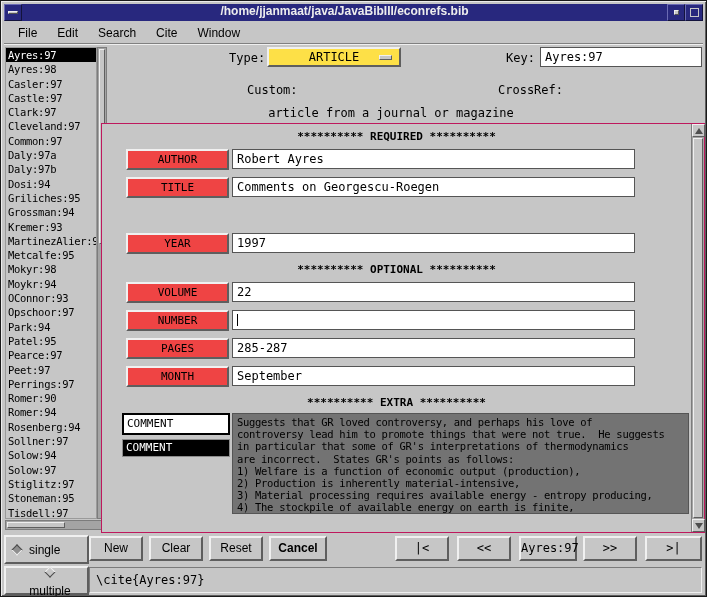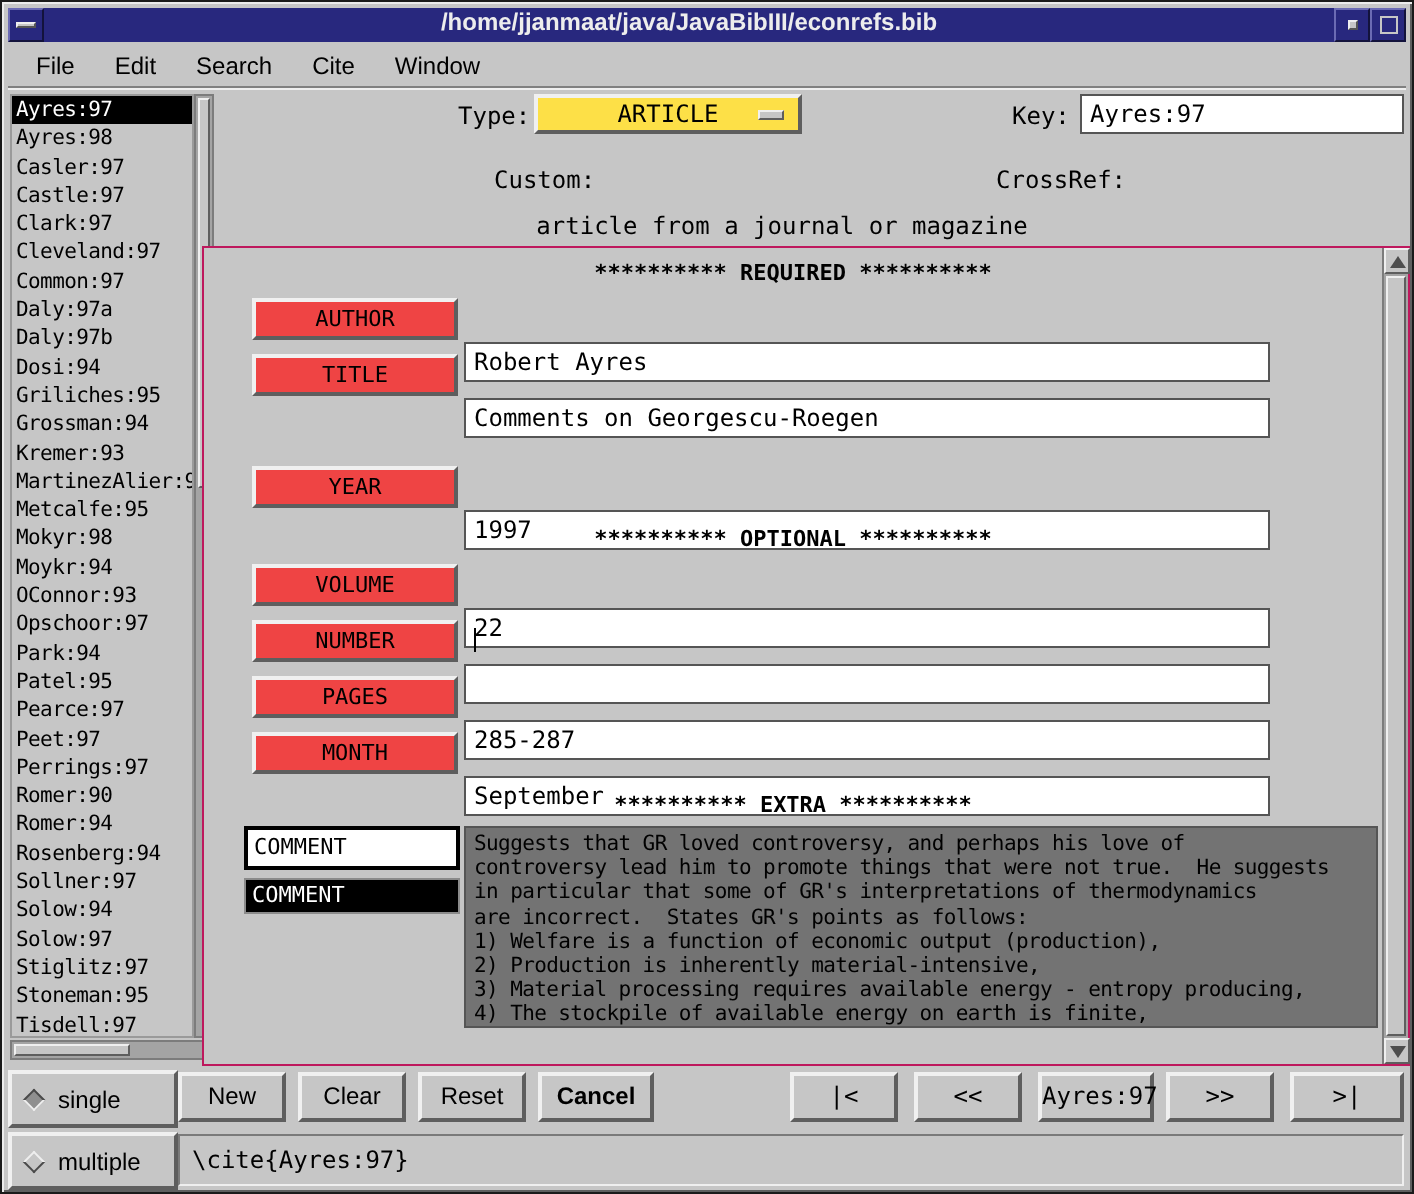--- a/index.html
+++ b/index.html
@@ -98,21 +98,21 @@
   .sect {
     position:absolute; left:0; width:100%; text-align:center;
     font:bold 11px "DejaVu Sans Mono", monospace; white-space:pre;
   }
   .frow { position:absolute; left:0; width:100%; height:22px; }
   .flabel {
     position:absolute; left:24px; top:0; width:103px; height:21px;
     background:#ef4444; border:2px solid; border-color:#f0f0f0 #5e5e5e #5e5e5e #f0f0f0;
     font:11px/17px "DejaVu Sans Mono", monospace; text-align:center;
   }
-  .finput { position:absolute; left:130px; top:0; width:403px; height:20px;margin-top:22px; }
+  .finput { position:absolute; left:130px; top:0; width:403px; height:20px; }
 
   .caret { position:absolute; left:135px; top:4px; width:1px; height:12px; background:#000; }
 
   .comment-selector {
     position:absolute; left:20px; top:289px; width:108px; height:22px;
     background:#fff; border:2px solid #000;
     font:11px/18px "DejaVu Sans Mono", monospace; padding-left:3px;
     white-space:nowrap; overflow:hidden;
   }
   .comment-list {
@@ -308,21 +308,21 @@
       <div class="arrow-box" style="bottom:0;">
           <span class="arr-dn"></span>
         </div>
     </div>
   </div>
 
   <div class="mode-box" style="top:534px;">
     <span class="diamond pressed"></span>
     <span>single</span>
   </div>
-  <div class="mode-box" style="top:565px;">
+  <div class="mode-box" style="top:565px;flex-direction:column;">
     <span class="diamond raised"></span>
     <span>multiple</span>
   </div>
 
   <div class="push-btn" style="left:88px;  width:54px;">New</div>
   <div class="push-btn" style="left:148px; width:54px;">Clear</div>
   <div class="push-btn" style="left:208px; width:54px;">Reset</div>
   <div class="push-btn" style="left:268px; width:58px;font-weight:bold;">Cancel</div>
 
   <div class="push-btn mono" style="left:394px; width:54px;">|&lt;</div>

